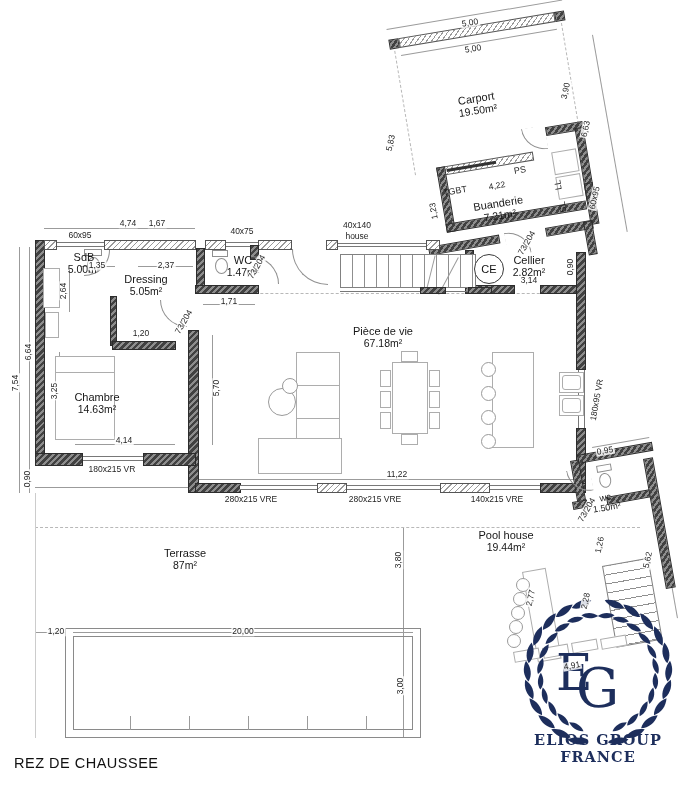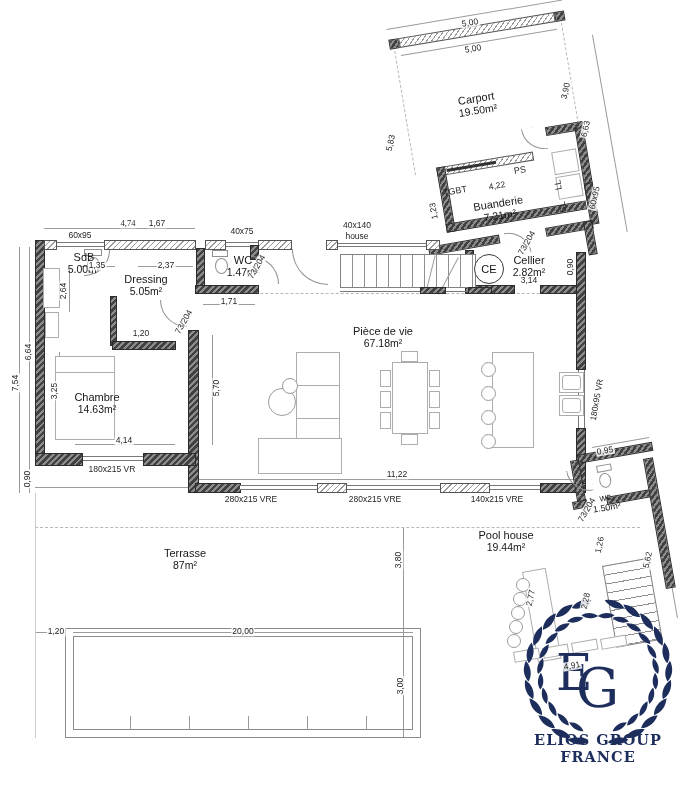--- a/index.html
+++ b/index.html
@@ -298,21 +298,22 @@
           <path d="M0 0 C 4.5 -6 4.5 -14 0 -21 C -4.5 -14 -4.5 -6 0 0 Z" transform="translate(130.90228449460324 28.56996195787326) rotate(-77) scale(0.8)"></path>
           <path d="M0 0 C 4.5 -6 4.5 -14 0 -21 C -4.5 -14 -4.5 -6 0 0 Z" transform="translate(126.22246153911384 15.097130180324882) rotate(-68) scale(1)"></path>
           <path d="M0 0 C 4.5 -6 4.5 -14 0 -21 C -4.5 -14 -4.5 -6 0 0 Z" transform="translate(116.53824134901996 22.324298243700866) rotate(-92) scale(0.8)"></path>
         </g>
     </svg>
     <span class="eg" style="left:556px;top:648px;font-size:50px">E</span>
     <span class="eg" style="left:576px;top:662px;font-size:54px">G</span>
     <div id="logo-name">ELIOS GROUP FRANCE</div>
   </div>
 
-<span class="dim" style="left: 128px; top: 224px; transform: translate(-50%, -50%) rotate(0deg); font-family: Liberation Serif, serif;">4,74</span>
+  <div id="title">REZ DE CHAUSSEE</div>
+<span class="dim" style="left: 128px; top: 224px; transform: translate(-50%, -50%) rotate(0deg);">4,74</span>
     <span class="dim" style="left: 157px; top: 224px; transform: translate(-50%, -50%) rotate(0deg);">1,67</span>
     <span class="dim" style="left: 80px; top: 236px; transform: translate(-50%, -50%) rotate(0deg);">60x95</span>
     <span class="dim" style="left: 242px; top: 232px; transform: translate(-50%, -50%) rotate(0deg);">40x75</span>
     <span class="dim" style="left: 357px; top: 226px; transform: translate(-50%, -50%) rotate(0deg);">40x140</span>
     <span class="dim" style="left: 357px; top: 237px; transform: translate(-50%, -50%) rotate(0deg);">house</span>
     <span class="dim" style="left: 97px; top: 266px; transform: translate(-50%, -50%) rotate(0deg);">1,35</span>
     <span class="dim" style="left: 166px; top: 266px; transform: translate(-50%, -50%) rotate(0deg);">2,37</span>
     <span class="dim" style="left: 64px; top: 291px; transform: translate(-50%, -50%) rotate(-90deg);">2,64</span>
     <span class="dim" style="left: 141px; top: 334px; transform: translate(-50%, -50%) rotate(0deg);">1,20</span>
     <span class="dim" style="left: 229px; top: 302px; transform: translate(-50%, -50%) rotate(0deg);">1,71</span>

